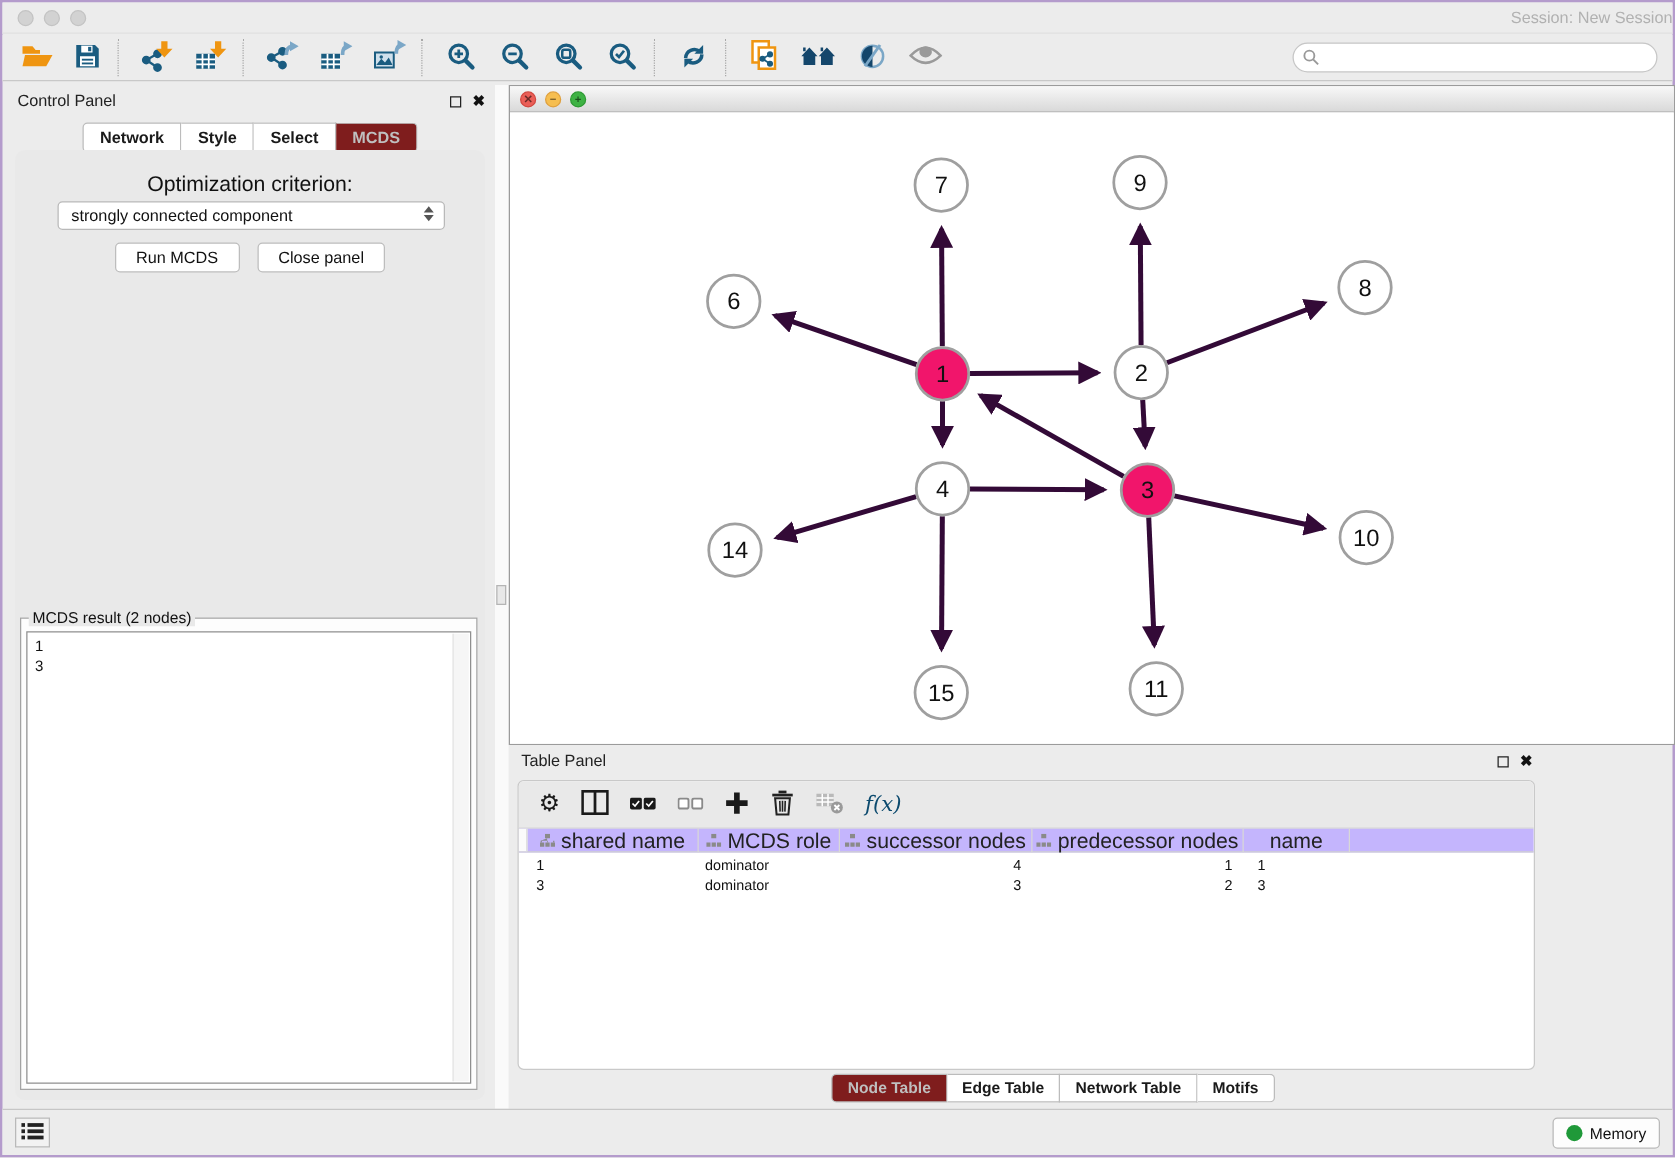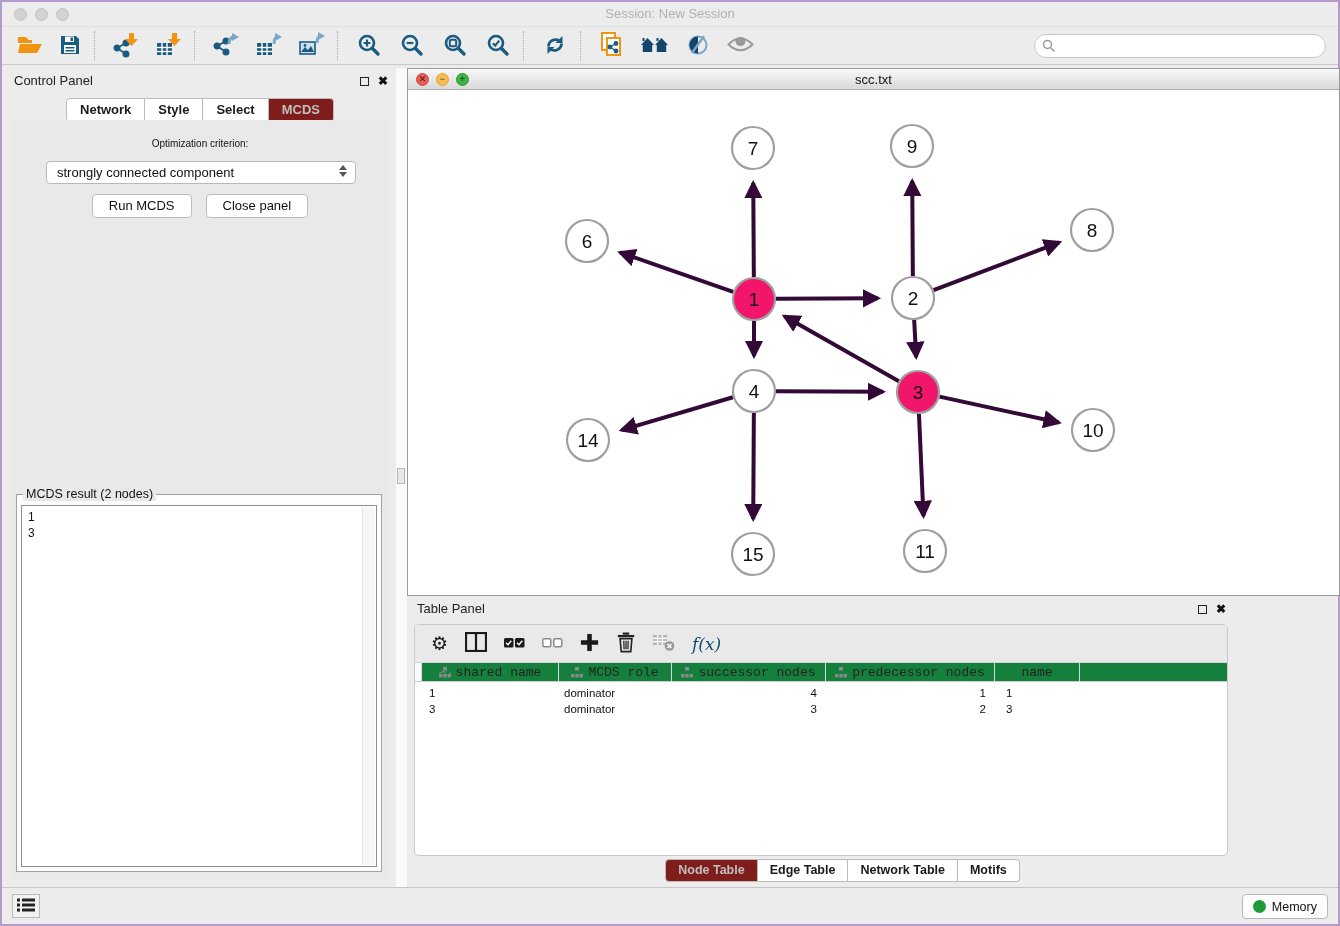--- a/index.html
+++ b/index.html
@@ -4,21 +4,21 @@
 <style>
   * { margin:0; padding:0; box-sizing:border-box; }
   html,body { width:1340px; height:926px; }
   body { font-family:"Liberation Sans", sans-serif; background:#ececec; position:relative; overflow:hidden; }
   .app { position:absolute; inset:0; border:2px solid #b49bcc; background:#ececec; }
 
   
   .titlebar { position:absolute; left:0; top:0; right:0; height:25px; background:#ececec; border-bottom:1px solid #e0e0e0; }
   .tl-dots { position:absolute; left:12px; top:6px; display:flex; gap:8px; }
   .tl-dot { width:13px; height:13px; border-radius:50%; background:#d2d2d2; border:1px solid #c3c3c3; }
-  .win-title { position:absolute; left:0; right:0; top:4px; text-align:center; font-size:13px; color:#b1b1b1; }
+  .win-title { position:absolute; left:0; right:0; top:4px; text-align:right; font-size:13px; color:#b1b1b1; }
 
   
   .toolbar { position:absolute; left:0; top:26px; right:0; height:37px; display:flex; align-items:center; padding-left:8px; border-bottom:1px solid #c8c8c8; background:#ececec; }
   .tbtn { width:43px; height:32px; display:flex; align-items:center; justify-content:center; background:none; border:none; cursor:pointer; }
   .tbtn.small { width:40px; }
   .sep { width:7px; height:30px; border-left:1px dotted #a8a8a8; margin:0 3px 0 4px; }
   .searchwrap { margin-left:auto; margin-right:12px; position:relative; }
   .search { width:292px; height:24px; border:1px solid #c6c6c6; border-radius:13px; background:#fff; padding-left:26px; font-size:12px; outline:none; }
   .search-ic { position:absolute; left:8px; top:5px; }
 
@@ -27,21 +27,21 @@
   .phead { position:absolute; left:0; top:0; right:0; height:26px; font-size:13px; color:#222; line-height:26px; padding-left:10px; }
   .phead-btns { position:absolute; right:8px; top:0; height:26px; display:flex; align-items:center; gap:9px; }
   .float-ic { width:9px; height:9px; border:1.5px solid #222; display:inline-block; }
   .close-ic { font-size:12px; font-weight:bold; color:#111; line-height:12px; }
   .cp-tabs { position:absolute; top:30px; left:0; right:0; display:flex; justify-content:center; }
   .tab { border:1px solid #bcbcbc; border-left-width:0; background:#fff; font-size:13px; font-weight:bold; color:#1a1a1a; padding:3px 13px 4px; cursor:pointer; }
   .tab:first-child { border-left-width:1px; border-radius:4px 0 0 4px; }
   .tab:last-child { border-radius:0 4px 4px 0; }
   .tab.sel { background:#7f1d1d; color:#bfbfbf; }
   .cp-body { position:absolute; left:8px; right:8px; top:52px; bottom:4px; background:#e9e9e9; border-radius:8px; }
-  .opt-label { position:absolute; top:18px; left:0; right:0; text-align:center; font-size:10px; color:#111; }
+  .opt-label { position:absolute; top:18px; left:0; right:0; text-align:center; font-size:17px; color:#111; }
   .selectbox { position:absolute; left:34px; top:41px; width:310px; height:23px; background:#fff; border:1px solid #b9b9b9; border-radius:4px; font-size:13px; color:#111; display:flex; align-items:center; padding-left:10px; cursor:pointer; }
   .spinner { position:absolute; right:8px; top:3px; display:flex; flex-direction:column; gap:2px; }
   .spinner i { width:0; height:0; border-left:4px solid transparent; border-right:4px solid transparent; }
   .spin-up { border-bottom:5px solid #555; }
   .spin-dn { border-top:5px solid #555; }
   .btnrow { position:absolute; top:74px; left:0; right:0; display:flex; justify-content:center; gap:14px; }
   .pbtn { background:#fff; border:1px solid #bdbdbd; border-radius:4px; font-size:13px; color:#111; padding:3px 16px 4px; cursor:pointer; font-family:"Liberation Sans", sans-serif; }
   .result-box { position:absolute; left:4px; right:6px; top:374px; bottom:8px; border:1px solid #a3a3a3; background:#fdfdfd; }
   .result-legend { position:absolute; top:-8px; left:6px; background:#e9e9e9; padding:0 3px; font-size:12.5px; color:#111; }
   .result-area { position:absolute; left:4px; right:4px; top:10px; bottom:4px; background:#fff; border:1px solid #8f8f8f; overflow:hidden; }
@@ -64,21 +64,21 @@
   .net-title { position:absolute; left:0; right:0; top:3px; text-align:center; font-size:13px; color:#111; }
   .canvas { position:absolute; left:0; top:21px; right:0; bottom:0; background:#fff; }
 
   
   .tpanel { position:absolute; left:405px; top:594px; width:827px; height:294px; background:#ececec; }
   .tp-container { position:absolute; left:7px; right:6px; top:28px; bottom:34px; background:#fff; border:1px solid #c9c9c9; border-radius:5px; overflow:hidden; }
   .tp-toolbar { height:38px; background:#e9e9e9; border-bottom:1px solid #d5d5d5; display:flex; align-items:center; gap:17px; padding-left:16px; }
   .ttbtn { background:none; border:none; display:flex; align-items:center; justify-content:center; cursor:pointer; height:28px; }
   .gear { font-family:"DejaVu Sans", sans-serif; font-size:19px; color:#1a1a1a; line-height:1; }
   .fx { font-family:"DejaVu Serif", serif; font-style:italic; font-size:17px; color:#0c4a6e; }
-  .thead { display:flex; height:19px; border-bottom:1px solid #cfcfcf; background:#15803d; font-size:13px; color:#222;font-family:Liberation Mono, monospace; }
+  .thead { display:flex; height:19px; border-bottom:1px solid #cfcfcf; background:#c4b5fd; font-size:17px; color:#222; }
   .th { display:flex; align-items:center; justify-content:center; gap:5px; border-right:1px solid #d8d8d8; height:19px; }
   .th-spacer { width:7px; background:#fbfbfb; border-right:1px solid #d8d8d8; }
   .trow { display:flex; height:16px; font-size:11.5px; color:#111; }
   .td { overflow:hidden; white-space:nowrap; line-height:16px; }
   .c0 { width:137px; padding-left:7px; }
   .c1 { width:113px; padding-left:5px; }
   .c2 { width:154px; text-align:right; padding-right:9px; }
   .c3 { width:169px; text-align:right; padding-right:9px; }
   .c4 { width:85px; padding-left:11px; }
   .rows-spacer { width:7px; }
@@ -312,21 +312,20 @@
     </div>
   <div class="hgrip"></div>
 
   <div class="netwin">
     <div class="net-titlebar">
       <div class="traffic">
         <span class="tdot red">✕</span>
         <span class="tdot yellow">−</span>
         <span class="tdot green">+</span>
       </div>
-      <div class="net-title">scc.txt</div>
     </div>
     <div class="canvas">
       <svg id="graph-svg" width="931" height="505">
           <defs>
             <marker id="arrow" viewBox="0 0 6 6" refX="5" refY="3" markerWidth="4.6" markerHeight="4.6" orient="auto">
               <path d="M0,0 L6,3 L0,6 Z" fill="#330a37"></path>
             </marker>
           </defs>
           <line x1="345.85430783059013" y1="187.00048241911261" x2="345.2317829967884" y2="92.9992325150481" stroke="#330a37" stroke-width="4" marker-end="url(#arrow)"></line>
           <line x1="325.21771501310434" y1="201.78220042371288" x2="212.06272611551583" y2="162.48286296227496" stroke="#330a37" stroke-width="4" marker-end="url(#arrow)"></line>

